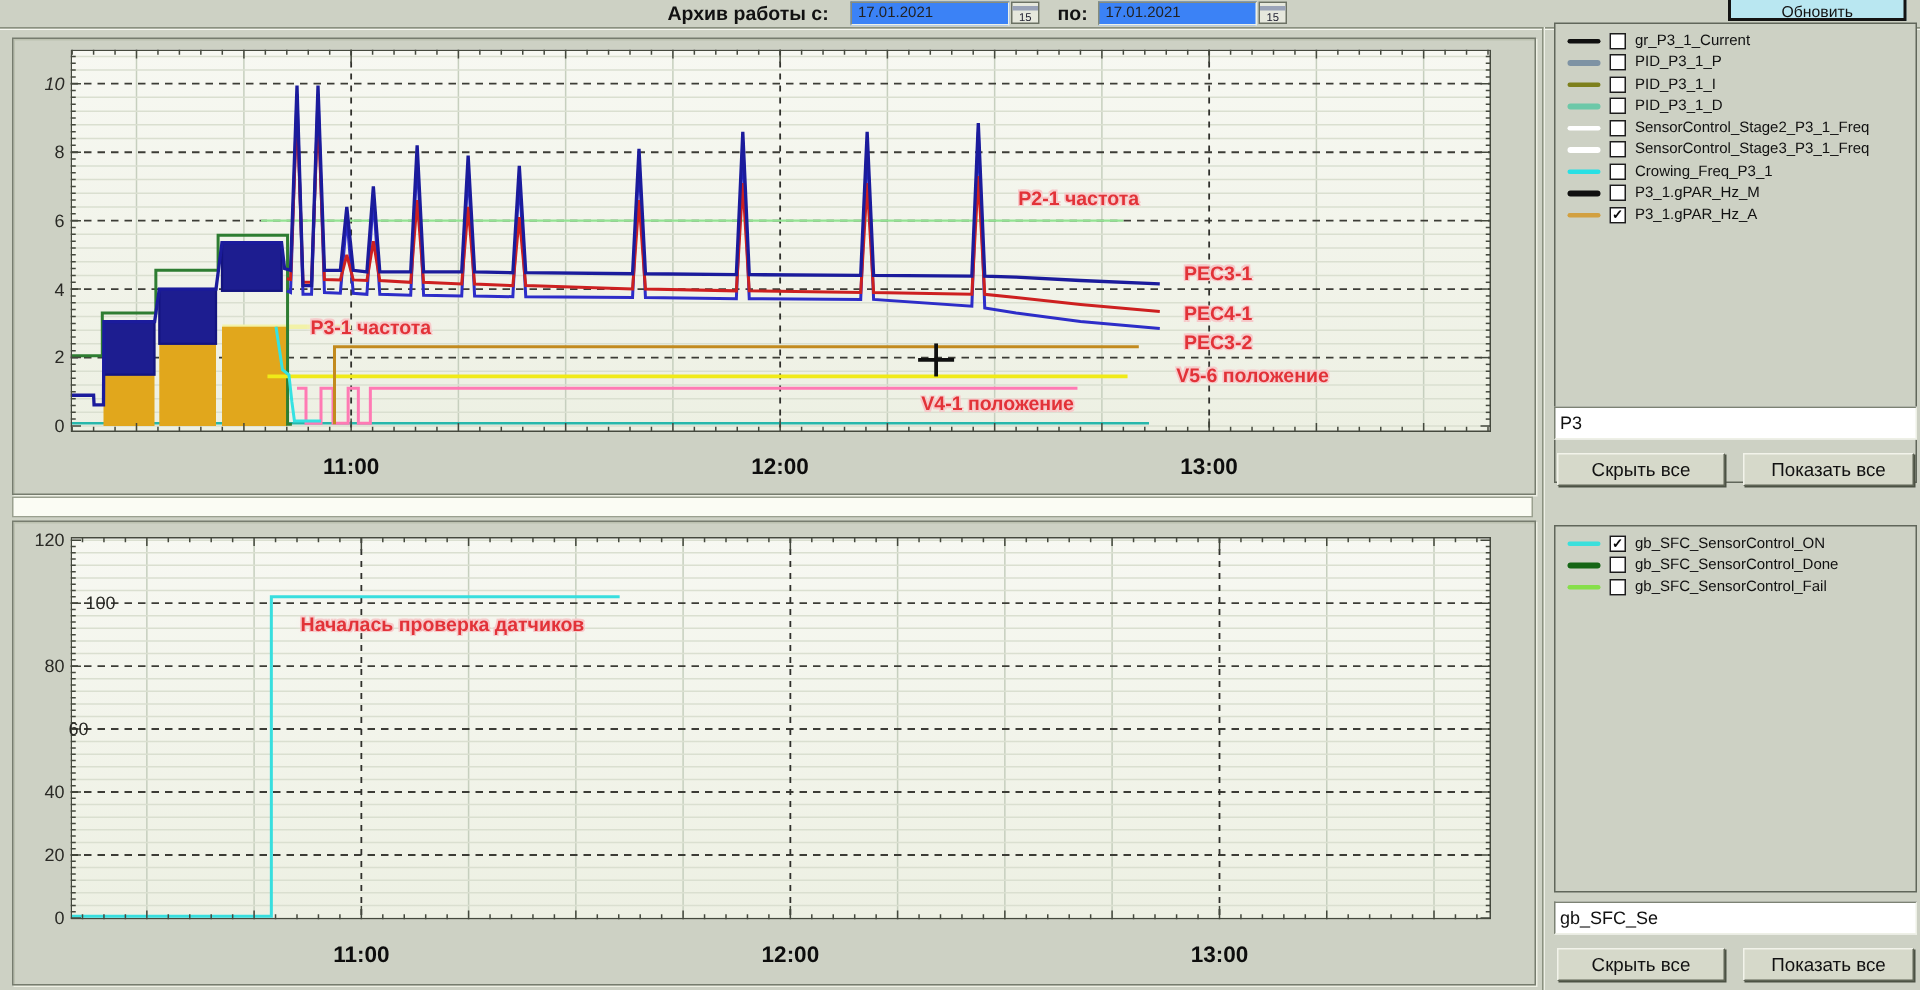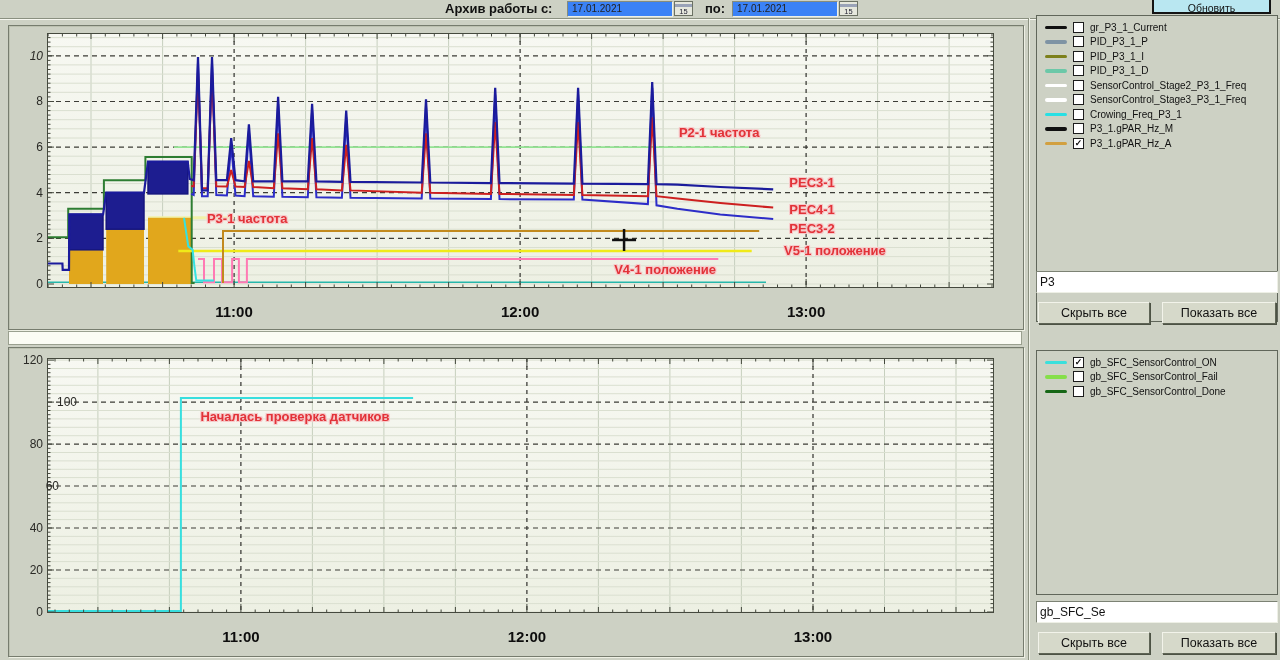--- a/index.html
+++ b/index.html
@@ -386,21 +386,21 @@
         <g>
           <line x1="565.0665055874358" y1="206.96644295302013" x2="589.0665055874358" y2="206.96644295302013" stroke="#101010" stroke-width="2.5"></line>
           <line x1="577.0665055874358" y1="195.96644295302013" x2="577.0665055874358" y2="217.96644295302013" stroke="#101010" stroke-width="2.5"></line>
         </g>
       </svg>
       <div class="anno" style="left: 200.211px; top: 184.832px;">Р3-1 частота</div>
       <div class="anno" style="left: 672.138px; top: 98.8054px; text-align: center;">Р2-1 частота</div>
       <div class="anno" style="left: 765.094px; top: 149.007px;">РЕС3-1</div>
       <div class="anno" style="left: 765.094px; top: 175.933px;">РЕС4-1</div>
       <div class="anno" style="left: 765.094px; top: 194.872px;">РЕС3-2</div>
-      <div class="anno" style="left: 787.975px; top: 217.007px;">V5-1 положение</div>
+      <div class="anno" style="left: 787.975px; top: 217.007px;">V5-6 положение</div>
       <div class="anno" style="left: 618.081px; top: 235.946px;">V4-1 положение</div>
     </div>
 <div class="ylab" style="left: 0px; top: 251.007px;">0</div>
     <div class="ylab" style="left: 0px; top: 205.369px;">2</div>
     <div class="ylab" style="left: 0px; top: 159.732px;">4</div>
     <div class="ylab" style="left: 0px; top: 114.094px;">6</div>
     <div class="ylab" style="left: 0px; top: 68.4564px;">8</div>
     <div class="ylab" style="left: 0px; top: 22.8188px; font-style: italic;">10</div>
     <div class="xlab" style="left: 190.055px; top: 277px;">11:00</div>
     <div class="xlab" style="left: 476.071px; top: 277px;">12:00</div>
@@ -780,25 +780,25 @@
 <button class="btn hide1">Скрыть все</button>
 <button class="btn show1">Показать все</button>
 
 <div class="legend-box" id="legend-bottom-box">
     <div class="lrow">
       <span class="sw" style="background: rgb(58, 224, 220);"></span>
       <span class="cb">✓</span>
       <span class="lt">gb_SFC_SensorControl_ON</span>
     </div>
     <div class="lrow">
+      <span class="sw" style="background: rgb(21, 102, 21);"></span>
+      <span class="cb"></span>
+      <span class="lt">gb_SFC_SensorControl_Done</span>
+    </div>
+    <div class="lrow">
       <span class="sw" style="background: rgb(134, 223, 74);"></span>
       <span class="cb"></span>
       <span class="lt">gb_SFC_SensorControl_Fail</span>
-    </div>
-    <div class="lrow">
-      <span class="sw" style="background: rgb(21, 102, 21);"></span>
-      <span class="cb"></span>
-      <span class="lt">gb_SFC_SensorControl_Done</span>
     </div>
   </div>
 <input class="filter-input" id="filter-bottom" value="gb_SFC_Se" style="">
 <button class="btn hide2">Скрыть все</button>
 <button class="btn show2">Показать все</button>
 
 </body></html>

